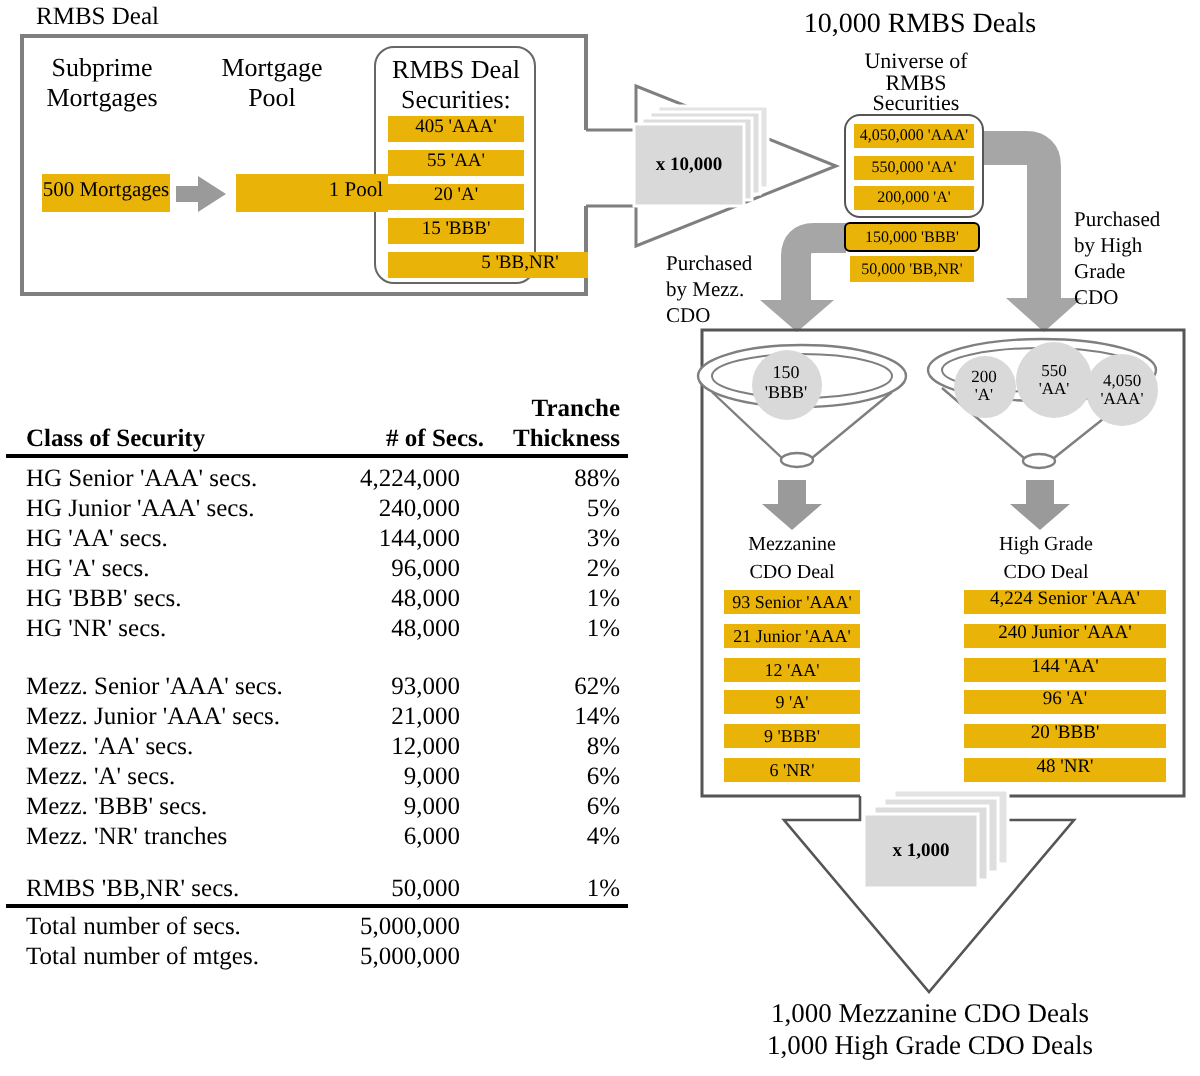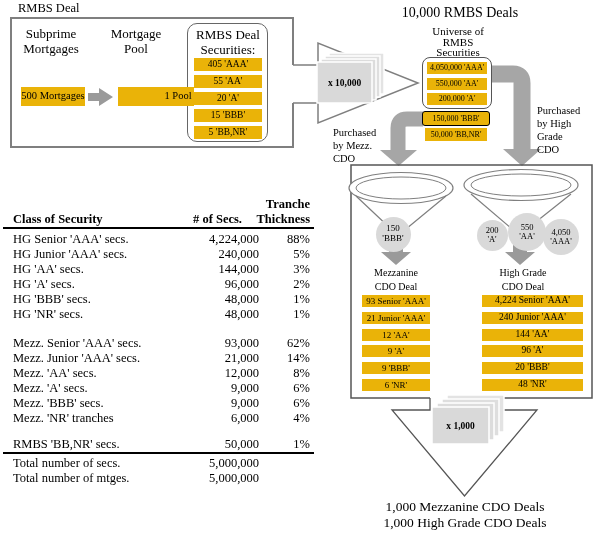--- a/index.html
+++ b/index.html
@@ -9,26 +9,26 @@
   }
   .abs{position:absolute;}
   .ctr{text-align:center;}
   svg{position:absolute;left:0;top:0;}
   .bar{
     position:absolute;background:#eab308;display:flex;align-items:center;justify-content:center;
     white-space:nowrap;line-height:1;
   }
   .circle{
     position:absolute;background:#d9d9d9;border-radius:50%;display:flex;flex-direction:column;
-    align-items:center;justify-content:center;line-height:1.1;text-align:center;margin-top:42px;
+    align-items:center;justify-content:center;line-height:1.1;text-align:center;
   }
   .hdr{font-size:13px;line-height:15px;text-align:center;}
   .trow{position:absolute;left:0;width:314px;height:15px;font-size:12.5px;}
   .trow .lbl{position:absolute;left:13px;top:0;white-space:nowrap;}
-  .trow .secs{position:absolute;right:55px;top:0;white-space:nowrap;}
+  .trow .secs{position:absolute;right:84px;top:0;white-space:nowrap;}
   .trow .pct{position:absolute;right:4px;top:0;white-space:nowrap;}
   .rule{position:absolute;border-top:2.5px solid #000;}
   .smtxt{font-size:10.5px;line-height:13px;}
 </style>
 </head>
 <body>
 
 <div id="stage">
 
   <svg width="600" height="538" viewBox="0 0 600 538">
@@ -101,21 +101,21 @@
 
   <div class="abs" style="left:187px;top:23px;width:81px;height:119px;border:1.5px solid #666;border-radius:10px;box-sizing:border-box;"></div>
   <div class="abs hdr" style="left:189px;top:27px;width:78px;">
     <div>RMBS Deal</div>
     <div>Securities:</div>
   </div>
   <div class="bar" style="left:194px;top:58px;width:68px;height:13px;font-size:9.5px;">405 'AAA'</div>
   <div class="bar" style="left:194px;top:75px;width:68px;height:13px;font-size:9.5px;">55 'AA'</div>
   <div class="bar" style="left:194px;top:92px;width:68px;height:13px;font-size:9.5px;">20 'A'</div>
   <div class="bar" style="left:194px;top:109px;width:68px;height:13px;font-size:9.5px;">15 'BBB'</div>
-  <div class="bar" style="left:194px;top:126px;width:68px;height:13px;font-size:9.5px;">5 'BB,NR'</div>
+  <div class="bar" style="left:194px;top:126px;width:68px;height:13px;font-size:9.5px;padding-left:32px;">5 'BB,NR'</div>
 
   <div class="bar" style="left:21px;top:87px;width:64px;height:19px;font-size:10.5px;">500 Mortgages</div>
   <div class="bar" style="left:118px;top:87px;width:32px;height:19px;font-size:10.5px;padding-left:44px;">1 Pool</div>
 
   <div class="abs ctr" style="left:317px;top:62px;width:55px;height:41px;display:flex;align-items:center;justify-content:center;font-weight:bold;font-size:9.5px;">x 10,000</div>
 
   <div class="abs ctr" style="left:360px;top:5px;width:200px;font-size:14px;">10,000 RMBS Deals</div>
 
   <div class="abs ctr" style="left:418px;top:26px;width:80px;font-size:11px;line-height:10.5px;">
     <div>Universe of</div>

